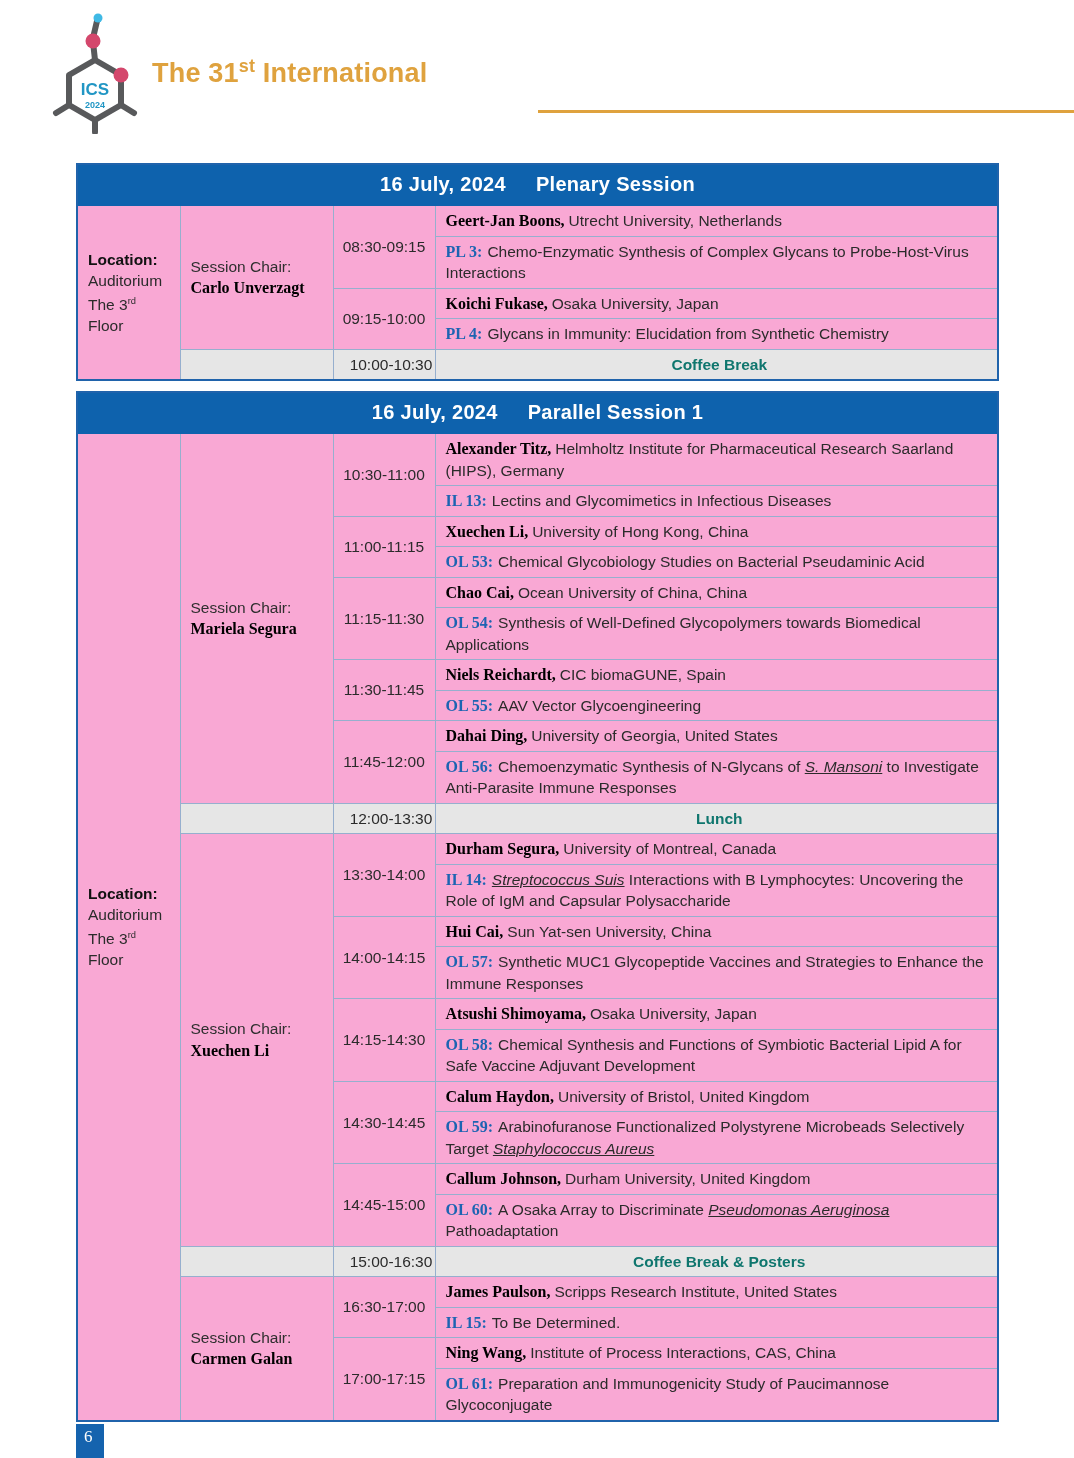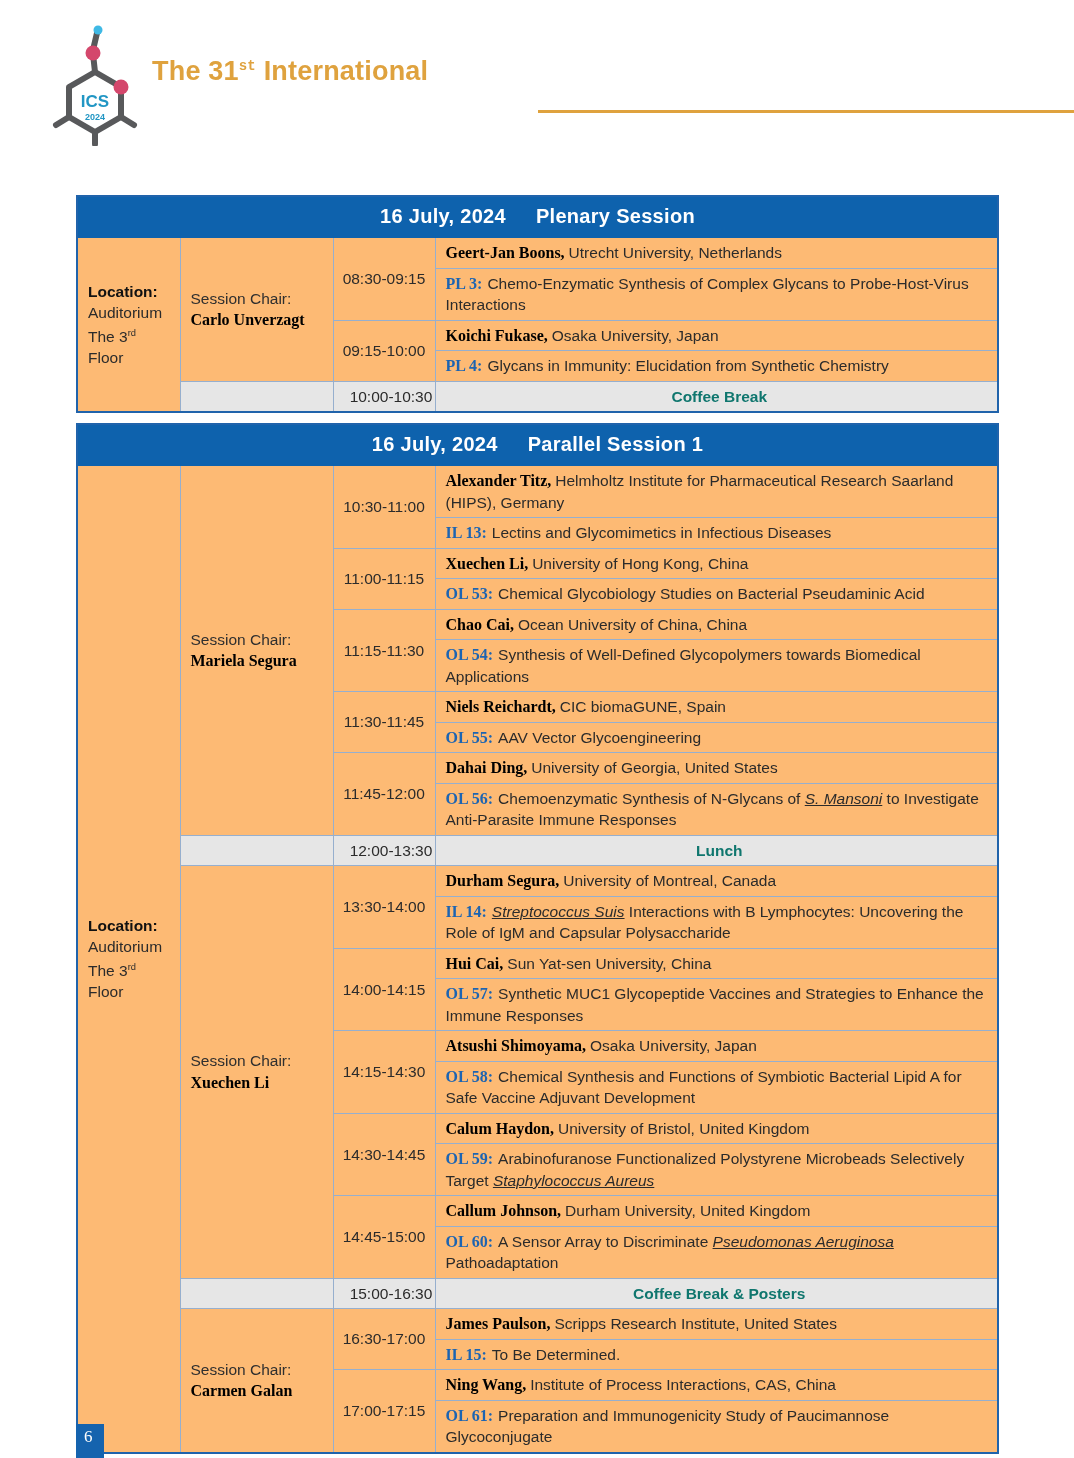--- a/index.html
+++ b/index.html
@@ -6,34 +6,34 @@
     --accent-orange:#DFA23E; --header-blue:#0E62AD; --code-blue:#1C64B2;
     --border-dark:#2063AB; --border-light:#96AFCE; --break-gray:#E6E6E6;
     --page-badge-blue:#1563AE; --logo-teal:#2196C4; --logo-pink:#D4476C;
     --logo-cyan:#3FB9E5; --logo-gray:#58595B;
   }
   html,body{margin:0;padding:0;}
   body{background:#fff;font-family:"Liberation Sans",sans-serif;}
   .page{position:relative;width:1074px;height:1458px;background:#fff;overflow:hidden;}
 
   
-  .logo{position:absolute;left:50px;top:20px;}
+  .logo{position:absolute;left:50px;top:8px;}
   .brand-title{position:absolute;left:152px;top:50px;font-size:27px;font-weight:bold;
     color:var(--accent-orange);line-height:33px;letter-spacing:.2px;}
-  .brand-title sup{font-size:14px;font-family:Liberation Mono, monospace;}
+  .brand-title sup{font-size:18px;}
   .rule{position:absolute;left:538px;top:110px;width:536px;height:3px;background:var(--accent-orange);}
 
   
   .tbl{position:absolute;left:76px;width:921px;}
   .t1{top:163px;}
   .t2{top:391px;}
-  table{border-collapse:collapse;table-layout:fixed;width:100%;border:2px solid var(--border-dark);margin-top:32px;}
+  table{border-collapse:collapse;table-layout:fixed;width:100%;border:2px solid var(--border-dark);}
   col.c1{width:103px;} col.c2{width:153px;} col.c3{width:102px;} col.c4{width:563px;}
   td{border:1px solid var(--border-light);padding:4px 10px;font-size:15.5px;line-height:21.5px;
-     color:#2b2b2b;vertical-align:middle;background:#fdba74;word-wrap:break-word;}
+     color:#2b2b2b;vertical-align:middle;background:#f9a8d4;word-wrap:break-word;}
   tr.thead td{background:var(--header-blue);border-color:var(--header-blue) var(--border-dark);
      color:#fff;text-align:center;font-weight:bold;font-size:20px;height:32px;letter-spacing:.3px;}
   .th-name{margin-left:30px;}
   .loc{padding-right:4px;}
   .loc-label{font-weight:bold;color:#111;}
   .loc div{line-height:21px;}
   .chair-label{color:#2f2f2f;}
   .chair-name,.sp-name,.code{font-family:"Liberation Serif",serif;font-weight:bold;font-size:16px;}
   .chair-name{color:#000;}
   .time{text-align:center;padding-left:2px;padding-right:2px;}
@@ -215,21 +215,21 @@
         <td><span class="sp-name">Calum Haydon,</span><span>University of Bristol, United Kingdom</span></td>
       </tr>
       <tr>
         <td><span class="code">OL 59:</span><span>Arabinofuranose Functionalized Polystyrene Microbeads Selectively Target </span><span class="it">Staphylococcus Aureus</span><span></span></td>
       </tr>
       <tr>
         <td class="time" rowspan="2">14:45-15:00</td>
         <td><span class="sp-name">Callum Johnson,</span><span>Durham University, United Kingdom</span></td>
       </tr>
       <tr>
-        <td><span class="code">OL 60:</span><span>A Sensor Array to Discriminate </span><span class="it">Pseudomonas Aeruginosa</span><span> Pathoadaptation</span></td>
+        <td><span class="code">OL 60:</span><span>A Osaka Array to Discriminate </span><span class="it">Pseudomonas Aeruginosa</span><span> Pathoadaptation</span></td>
       </tr>
 
       <tr class="break-row">
         <td></td>
         <td class="time">15:00-16:30</td>
         <td class="break-label">Coffee Break &amp; Posters</td>
       </tr>
 
       <tr>
         <td class="chair" rowspan="4">

